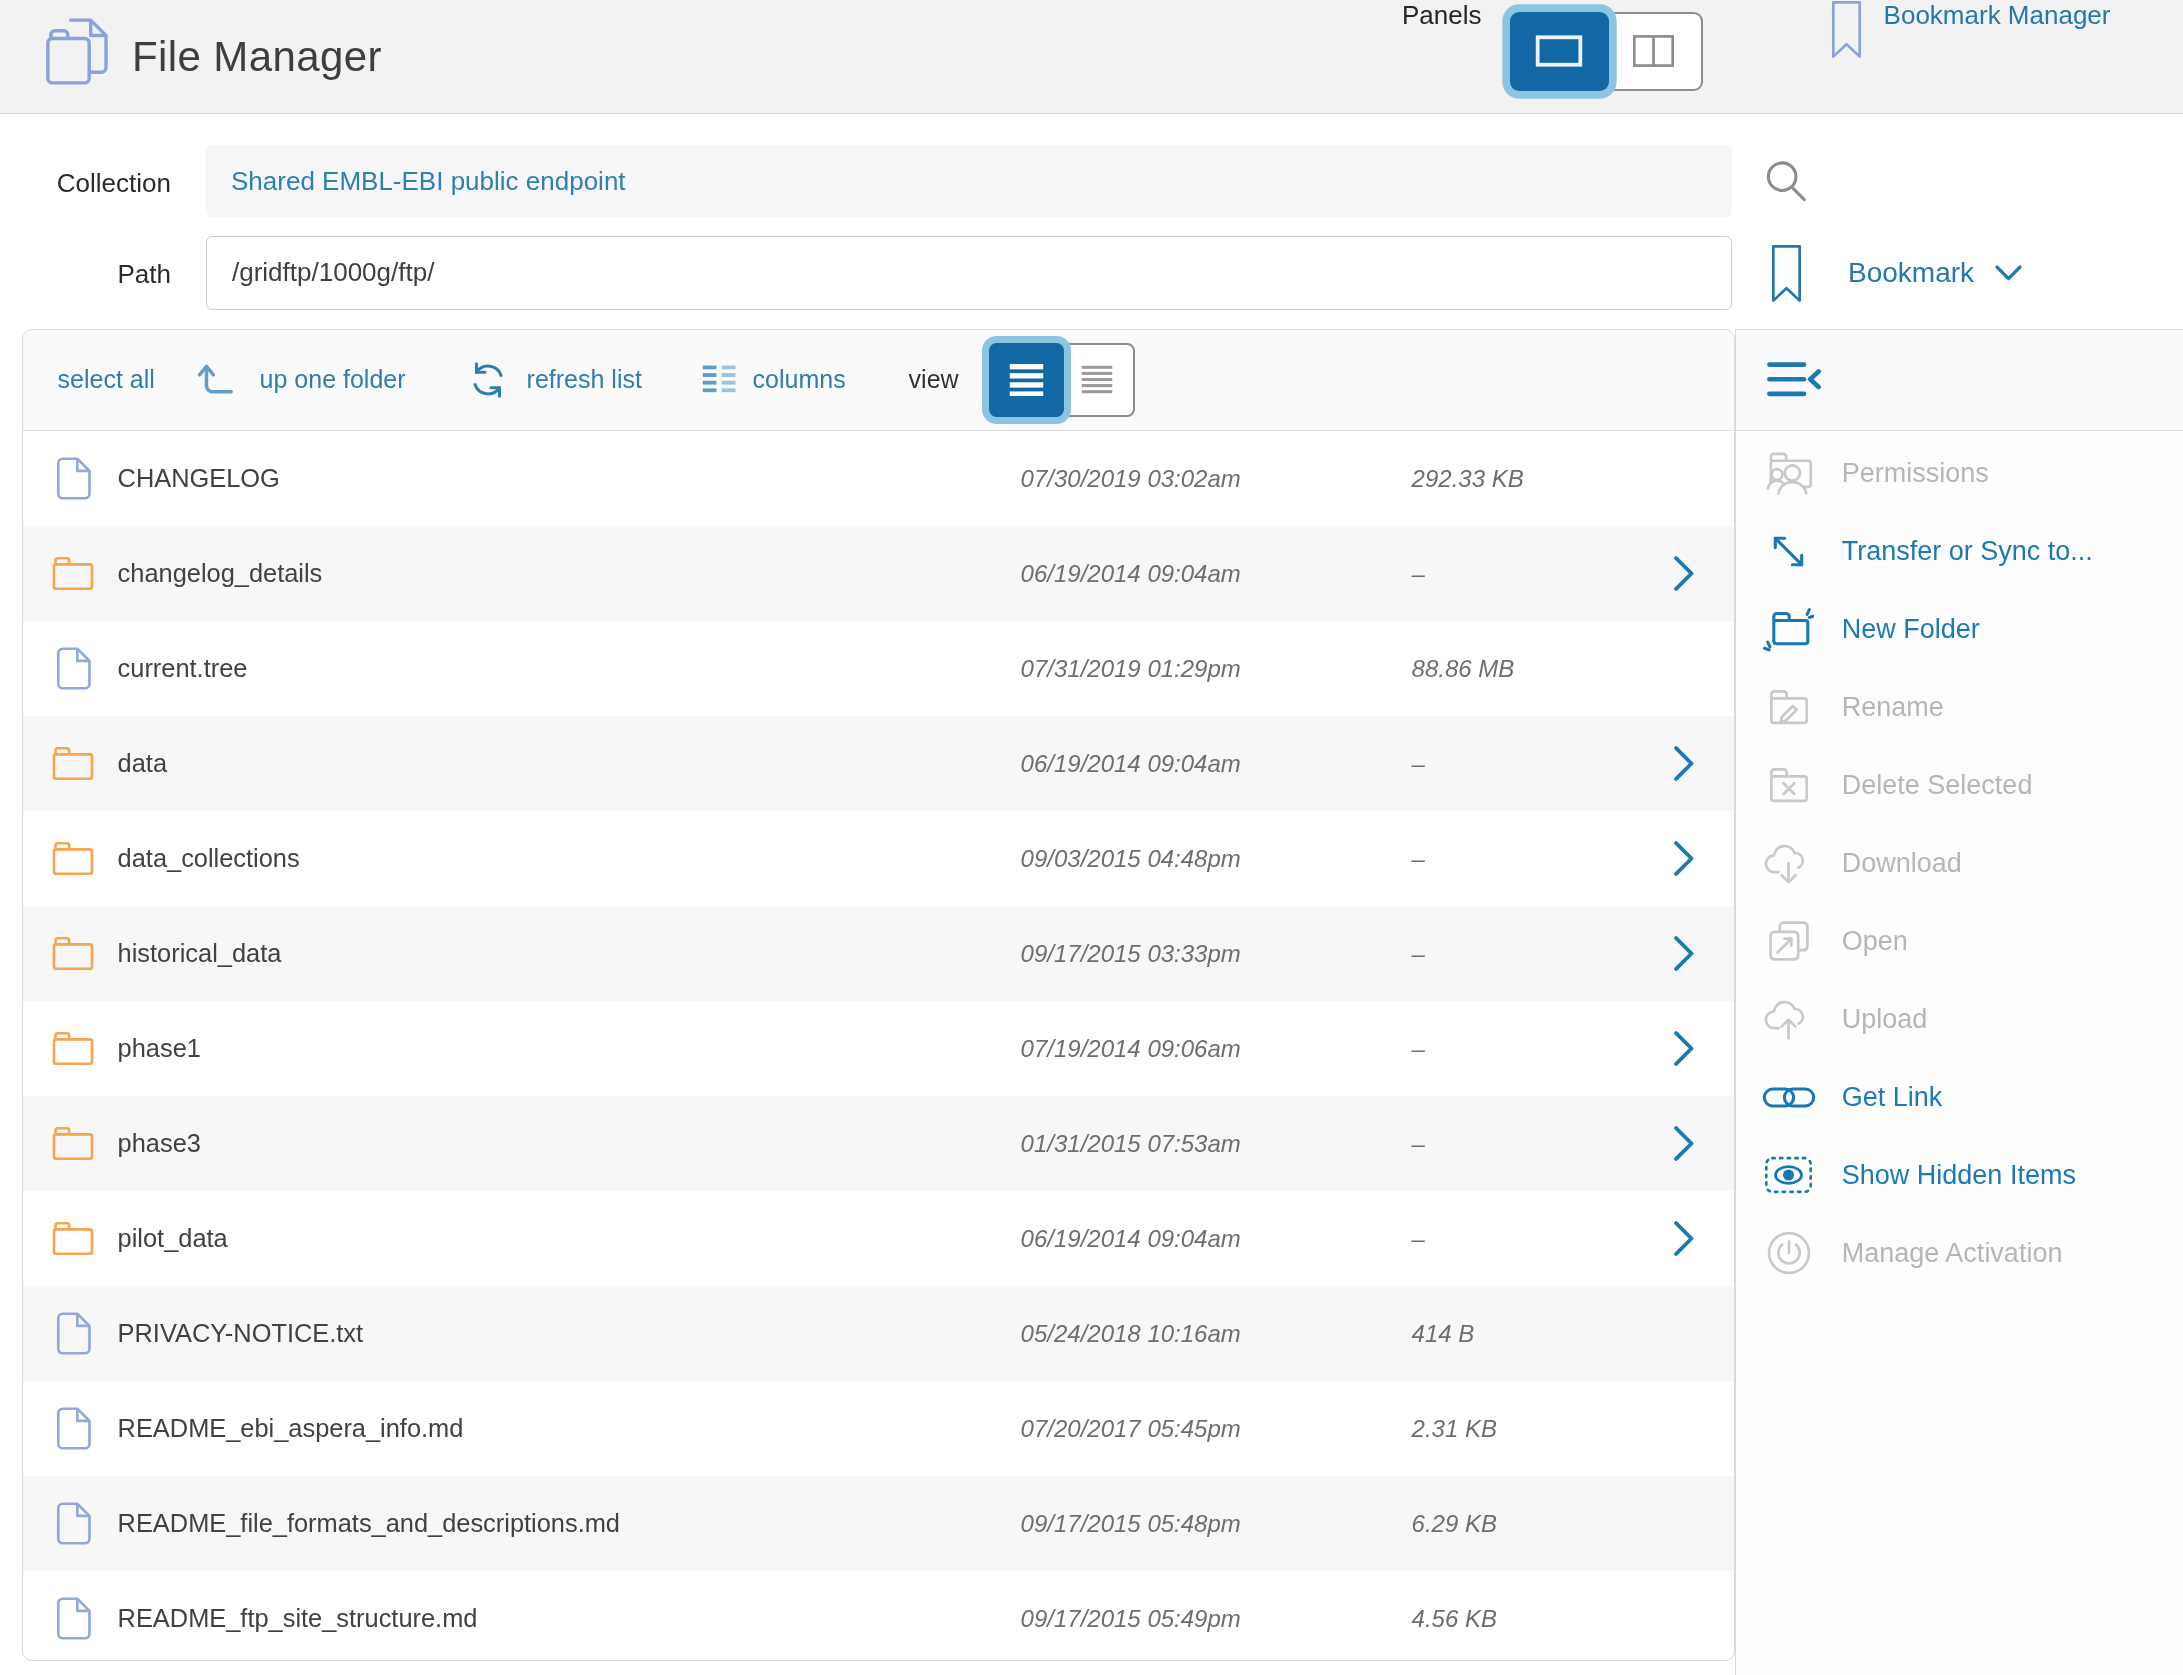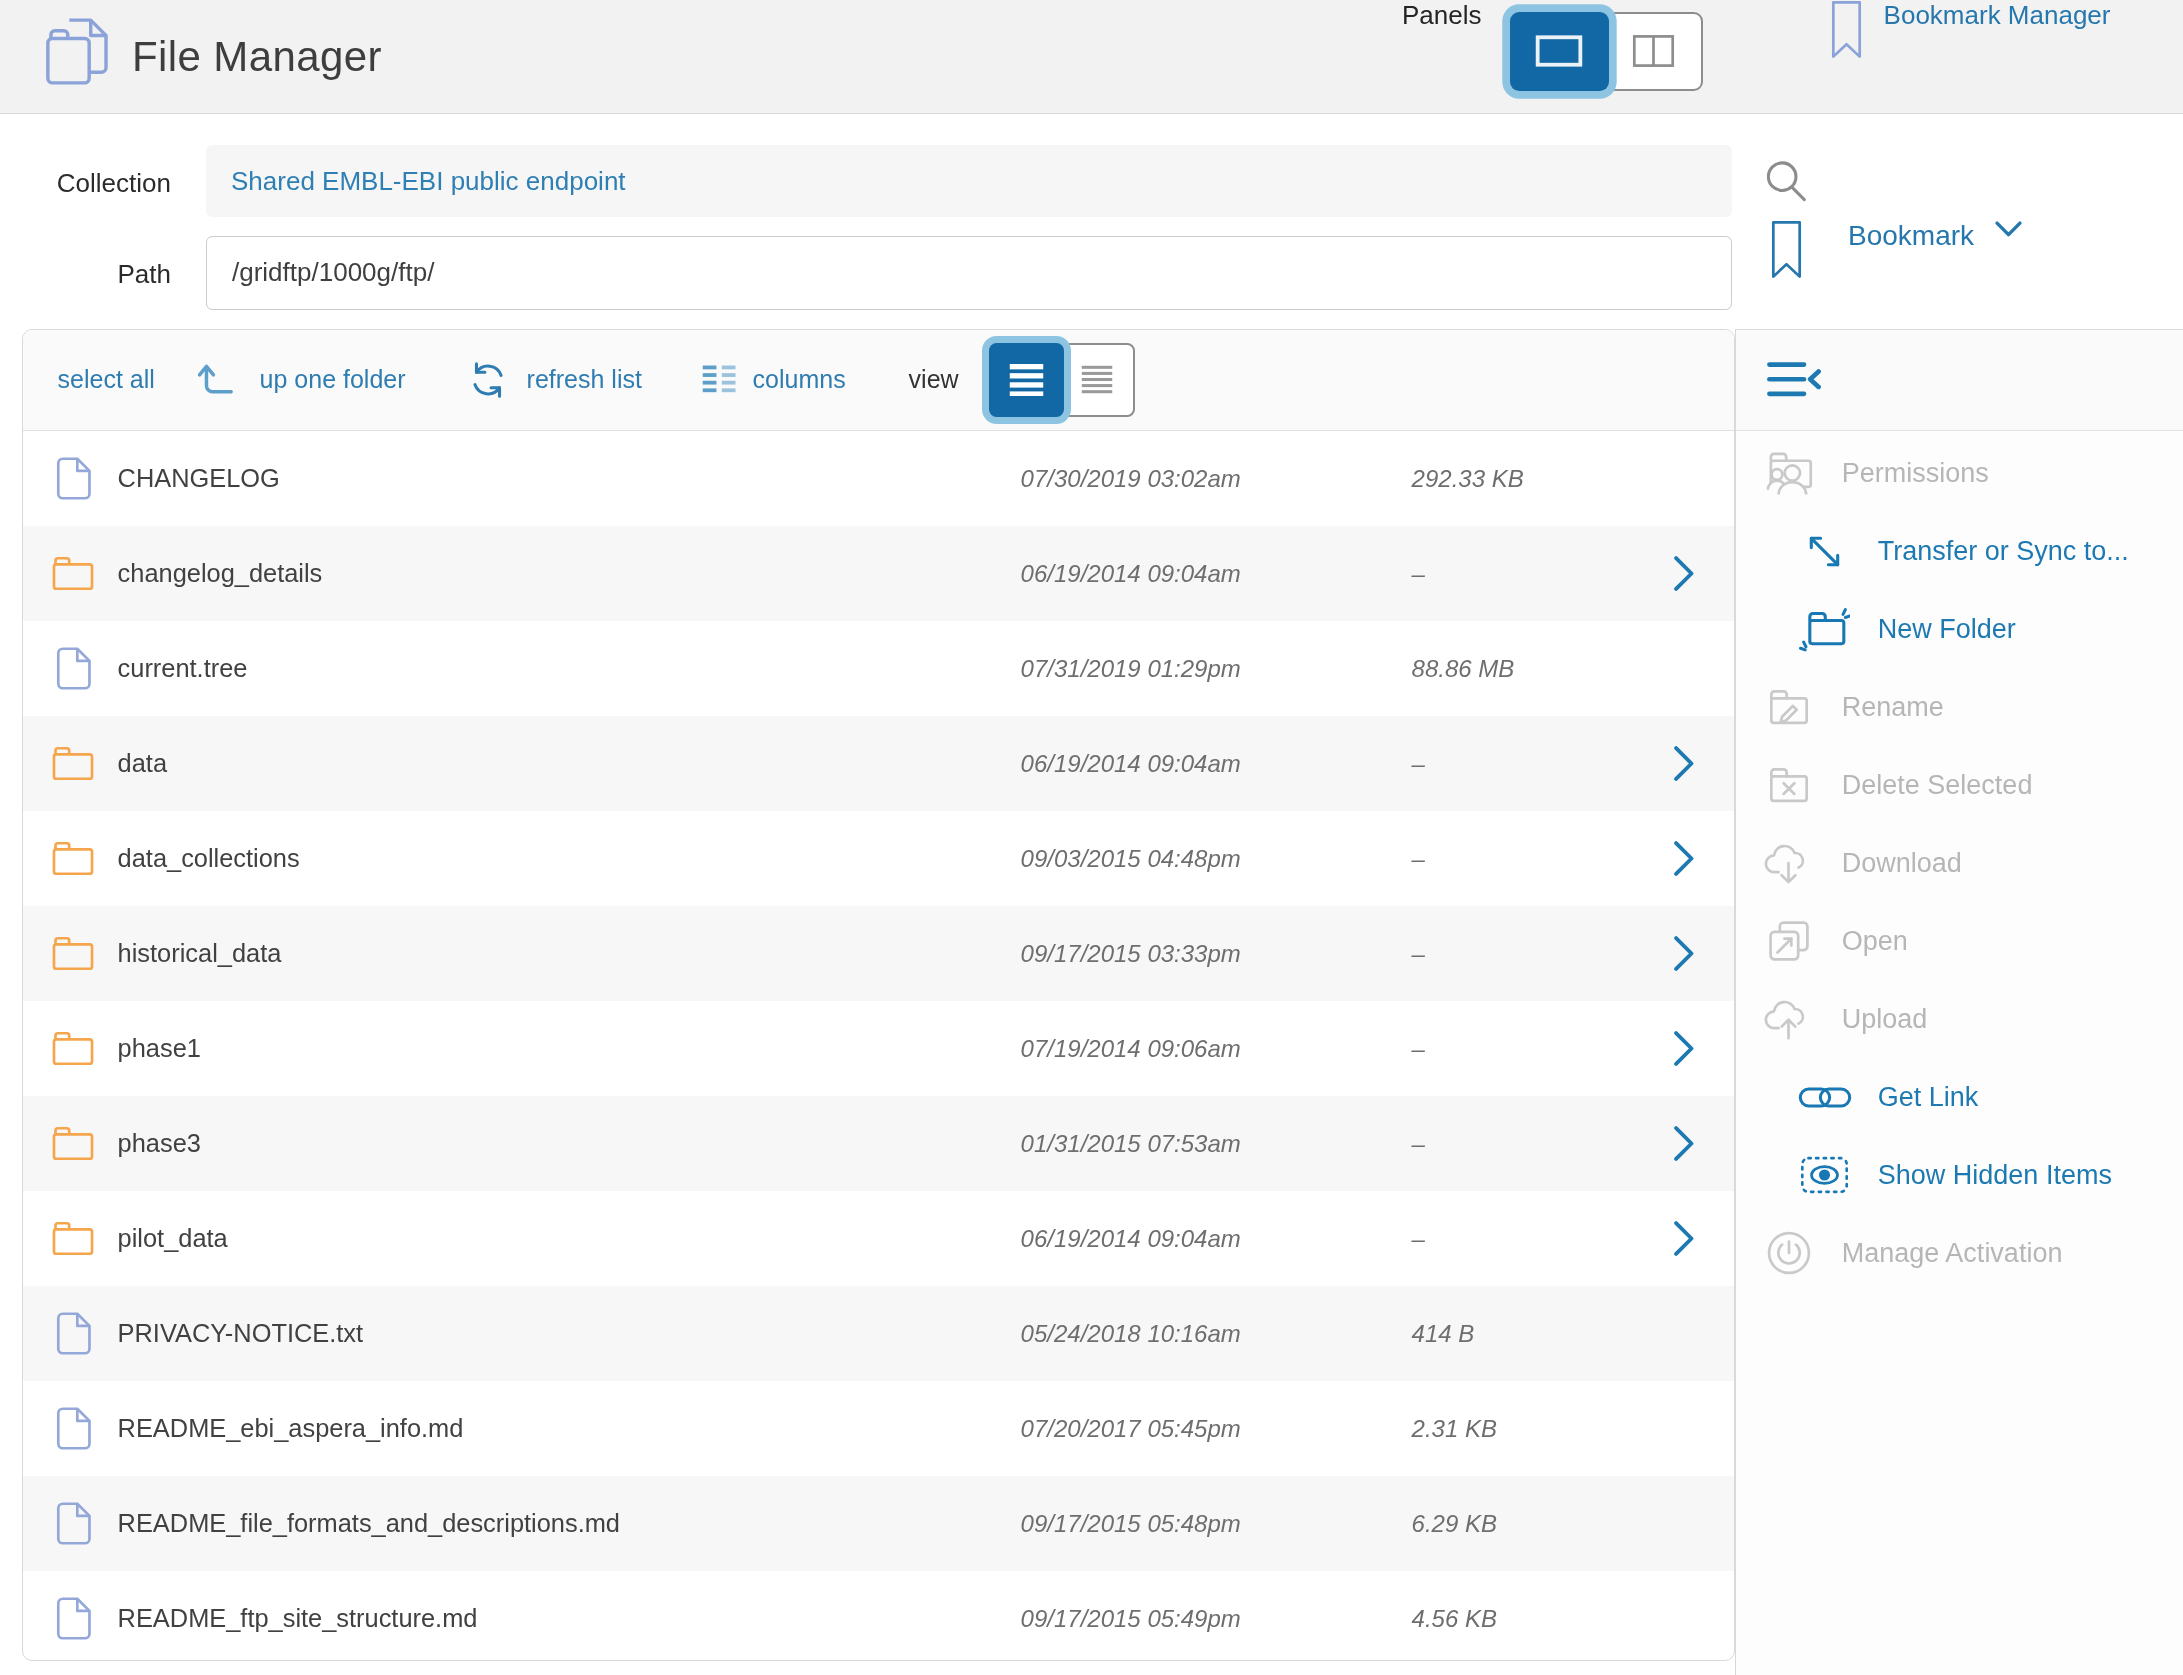--- a/index.html
+++ b/index.html
@@ -27,22 +27,22 @@
   .loc-label { position:absolute; left:0; width:171px; text-align:right; font-size:26px; color:#2b2b2b; }
   .collection-label { top:168px; }
   .path-label { top:259px; }
   .collection-box { position:absolute; left:206px; top:145px; width:1526px; height:72px;
                     background:#f6f6f6; border-radius:6.2px; line-height:72px; padding-left:25px;
                     font-size:26px; color:#2e7fb4; cursor:pointer; white-space:nowrap; overflow:hidden; }
   .search-btn { position:absolute; left:1760px; top:156px; width:52px; height:52px; cursor:pointer; }
   .path-box { position:absolute; left:206px; top:236px; width:1526px; height:74px; background:#fff;
               border:1.5px solid #cbcbcb; border-radius:6.2px; line-height:71px; padding-left:25px;
               font-size:26px; color:#3f3f3f; }
-  .bookmark-group { position:absolute; left:1771px; top:220px; height:74px; display:flex;
-                    align-items:flex-start; cursor:pointer; }
+  .bookmark-group { position:absolute; left:1771px; top:236px; height:74px; display:flex;
+                    align-items:center; cursor:pointer; }
   .bookmark-group .bk-label { font-size:28px; color:#2577ad; margin-left:46px; margin-right:20px; }
 
   
   .content { position:absolute; top:329px; left:21.6px; right:0; bottom:0; display:flex; }
   .main-panel { width:1713px; height:1332px; border:1.5px solid #d9d9d9; border-radius:10px;
                 background:#fff; overflow:hidden; }
   .toolbar { position:relative; height:101px; background:#fafafa; border-bottom:1.5px solid #e0e0e0; }
   .tool-item { position:absolute; top:0; height:99px; display:flex; align-items:center;
                font-size:25px; color:#2f7cb0; cursor:pointer; }
   .t-selectall { left:35px; }
@@ -76,21 +76,21 @@
   .sidebar-top { height:101px; background:#fafafa; border-bottom:1.5px solid #e0e0e0;
                  display:flex; align-items:center; }
   .collapse-btn { margin-left:31px; cursor:pointer; display:flex; align-items:center; }
   .action-list { list-style:none; padding-top:3.1px; }
   .action-item { height:78px; display:flex; align-items:center; }
   .ai-icon { width:63px; margin-left:21.6px; display:flex; align-items:center; justify-content:center; }
   .ai-label { margin-left:21.6px; font-size:27px; white-space:nowrap; }
   .action-item.disabled { cursor:default; }
   .action-item.disabled .ai-label { color:#b6b6b6; }
   .action-item.disabled .ai-icon { color:#c9c9c9; }
-  .action-item.active { cursor:pointer;padding-left:36px; }
+  .action-item.active { cursor:pointer; }
   .action-item.active .ai-label { color:#1d79b2; }
   .action-item.active .ai-icon { color:#1878b4; }
 
   svg { display:block; }
 </style>
 </head>
 <body>
 
 <div class="page">
 

